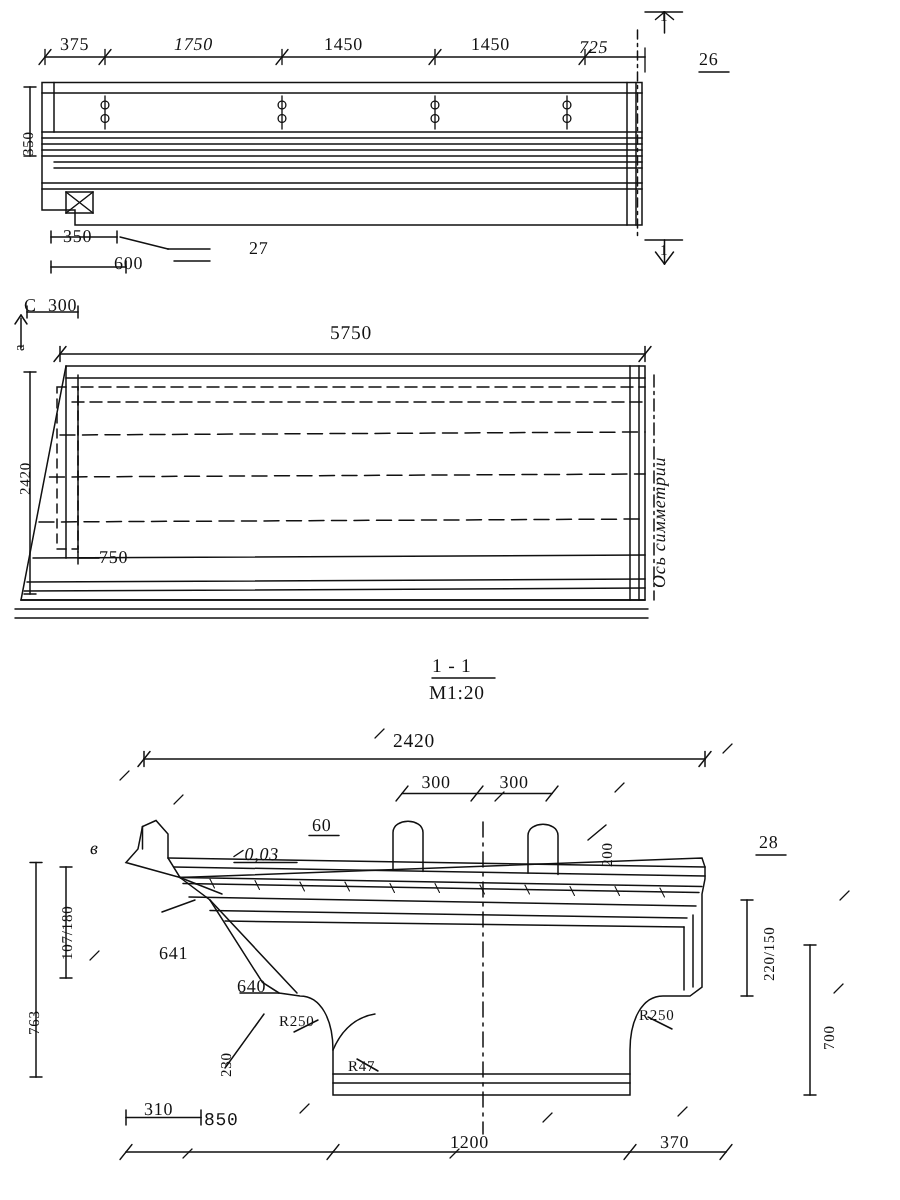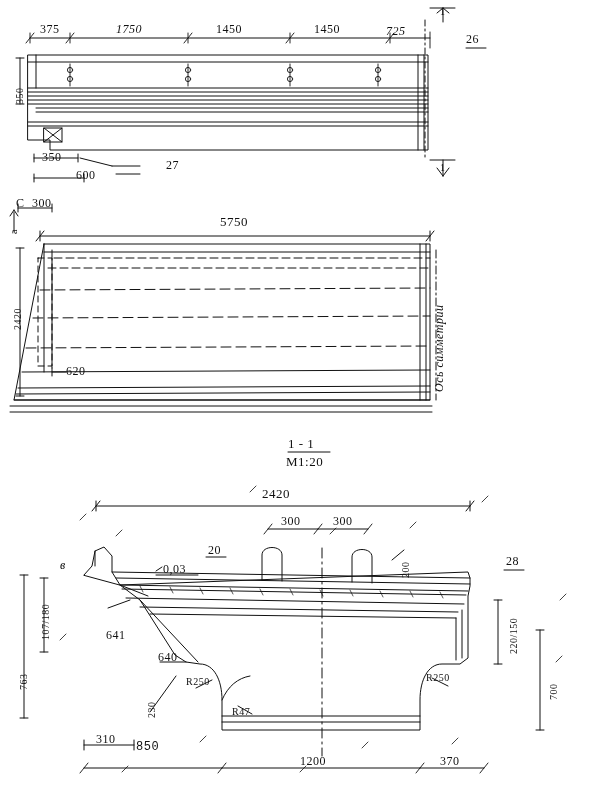--- a/index.html
+++ b/index.html
@@ -289,31 +289,31 @@
 <div class="lbl small" style="left:440px;top:6px;">1</div>
 <div class="lbl small" style="left:440px;top:162px;">1</div>
 
 <div class="lbl" style="left:18px;top:196px;"></div>
 
 <div class="lbl" style="left:16px;top:196px;">C</div>
 <div class="lbl" style="left:32px;top:196px;">300</div>
 <div class="lbl small rot90" style="left:8px;top:234px;">а</div>
 <div class="lbl big" style="left:220px;top:214px;">5750</div>
 <div class="lbl small rot90" style="left:12px;top:330px;">2420</div>
-<div class="lbl" style="left:66px;top:364px;">620</div>
+<div class="lbl" style="left:66px;top:364px;">750</div>
 <div class="lbl ital rot90" style="left:432px;top:392px;">Ось симметрии</div>
 
 <div class="lbl ttl" style="left:288px;top:436px;">1 - 1</div>
 <div class="lbl ttl" style="left:286px;top:454px;">M1:20</div>
 
 <div class="lbl big" style="left:262px;top:486px;">2420</div>
 <div class="lbl" style="left:281px;top:514px;">300</div>
 <div class="lbl" style="left:333px;top:514px;">300</div>
-<div class="lbl" style="left:163px;top:562px;">0,03</div>
-<div class="lbl" style="left:208px;top:543px;">20</div>
+<div class="lbl" style="left:163px;top:562px;font-style:italic;">0,03</div>
+<div class="lbl" style="left:208px;top:543px;">60</div>
 <div class="lbl small rot90" style="left:400px;top:578px;">200</div>
 <div class="lbl" style="left:506px;top:554px;">28</div>
 <div class="lbl small rot90" style="left:508px;top:654px;">220/150</div>
 <div class="lbl small rot90" style="left:548px;top:700px;">700</div>
 <div class="lbl small rot90" style="left:18px;top:690px;">763</div>
 <div class="lbl small rot90" style="left:40px;top:640px;">107/180</div>
 <div class="lbl ital" style="left:60px;top:558px;">в</div>
 <div class="lbl" style="left:106px;top:628px;">641</div>
 <div class="lbl" style="left:158px;top:650px;">640</div>
 <div class="lbl small rot90" style="left:146px;top:718px;">230</div>

